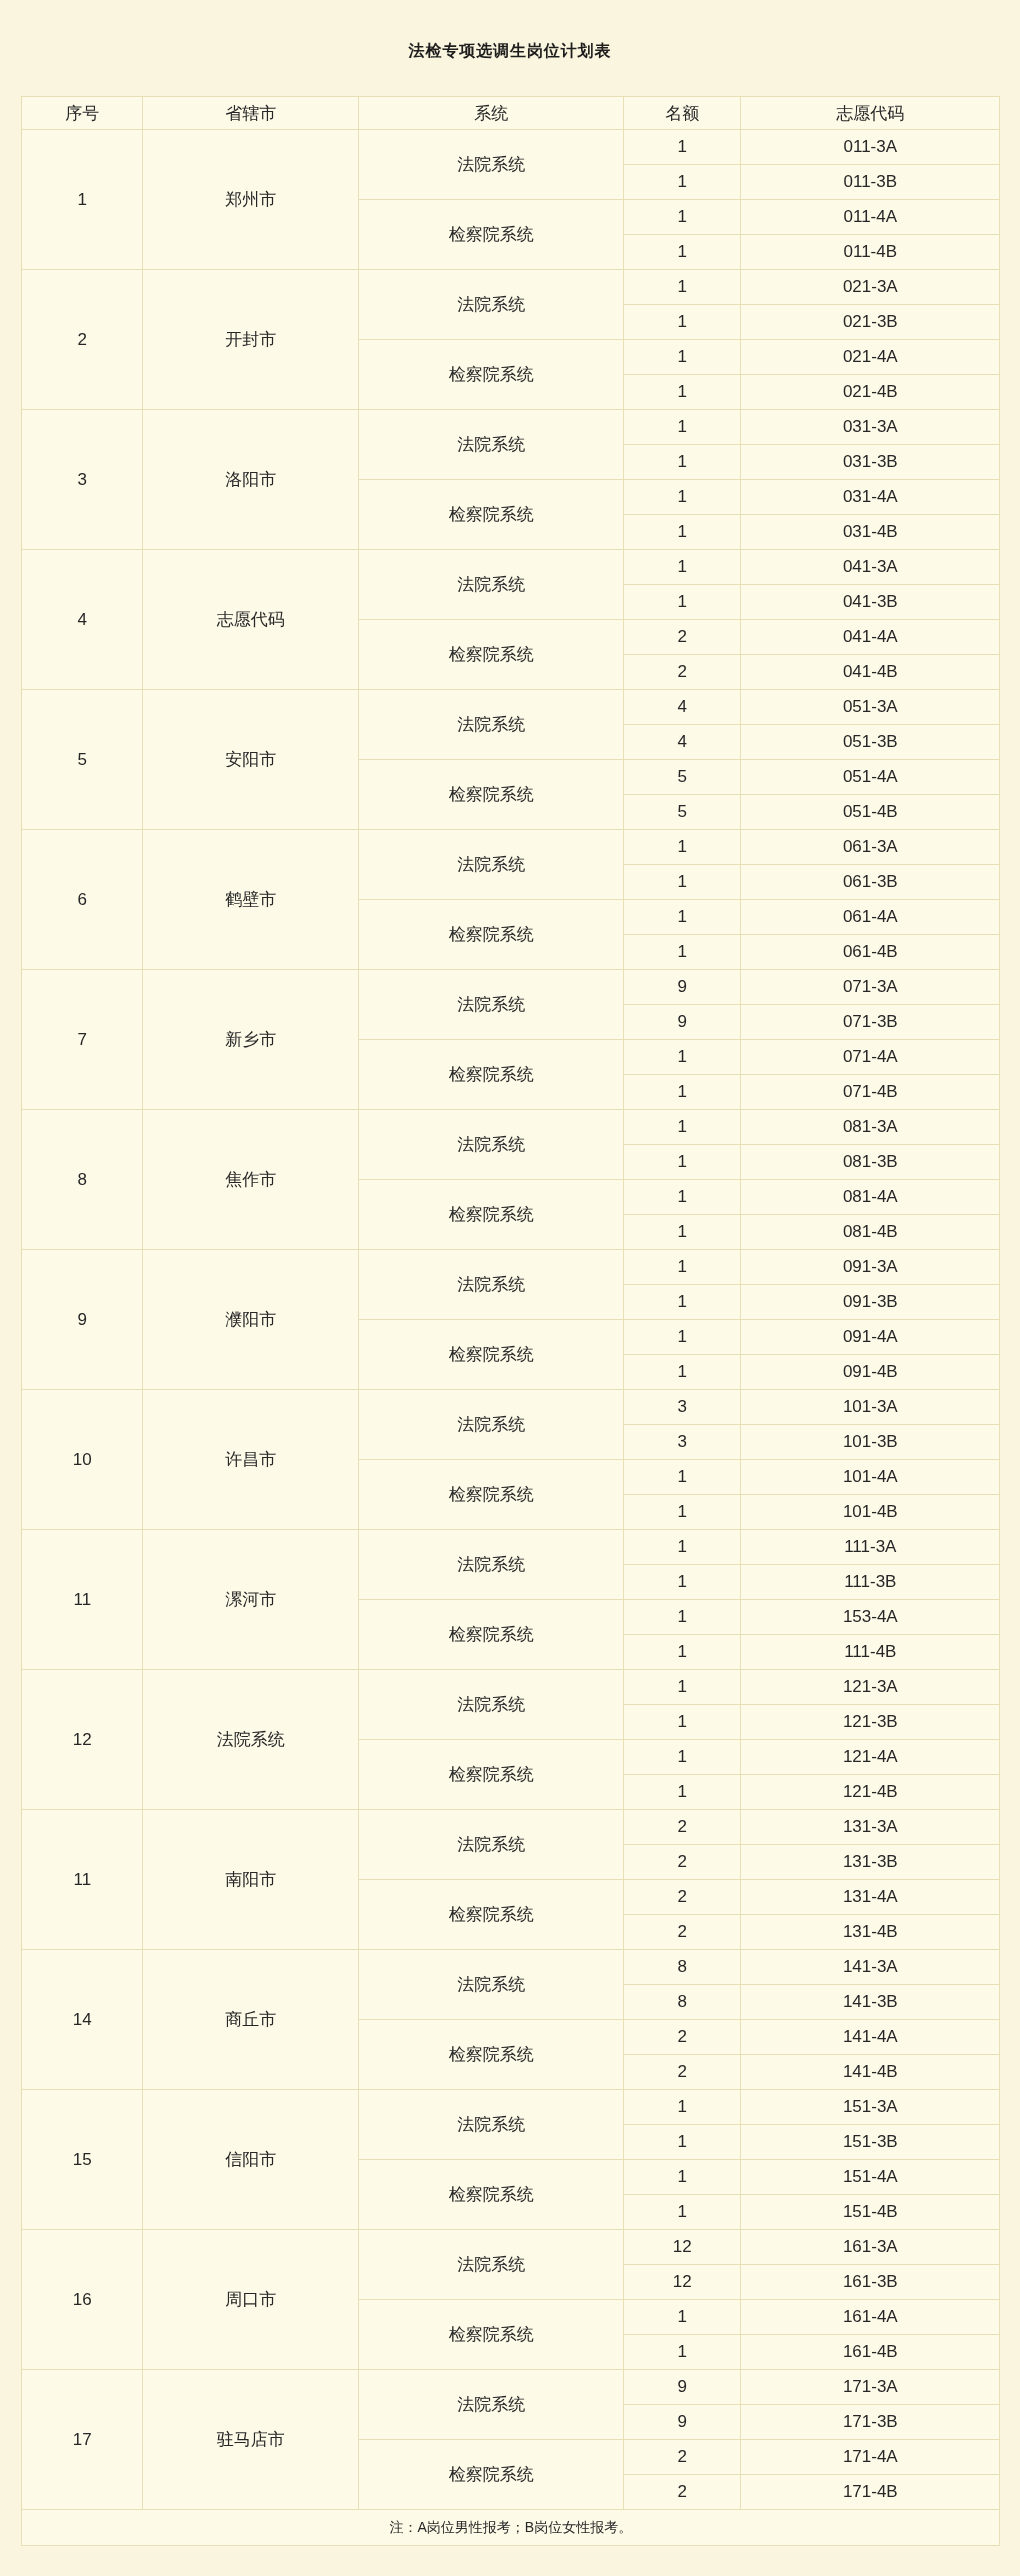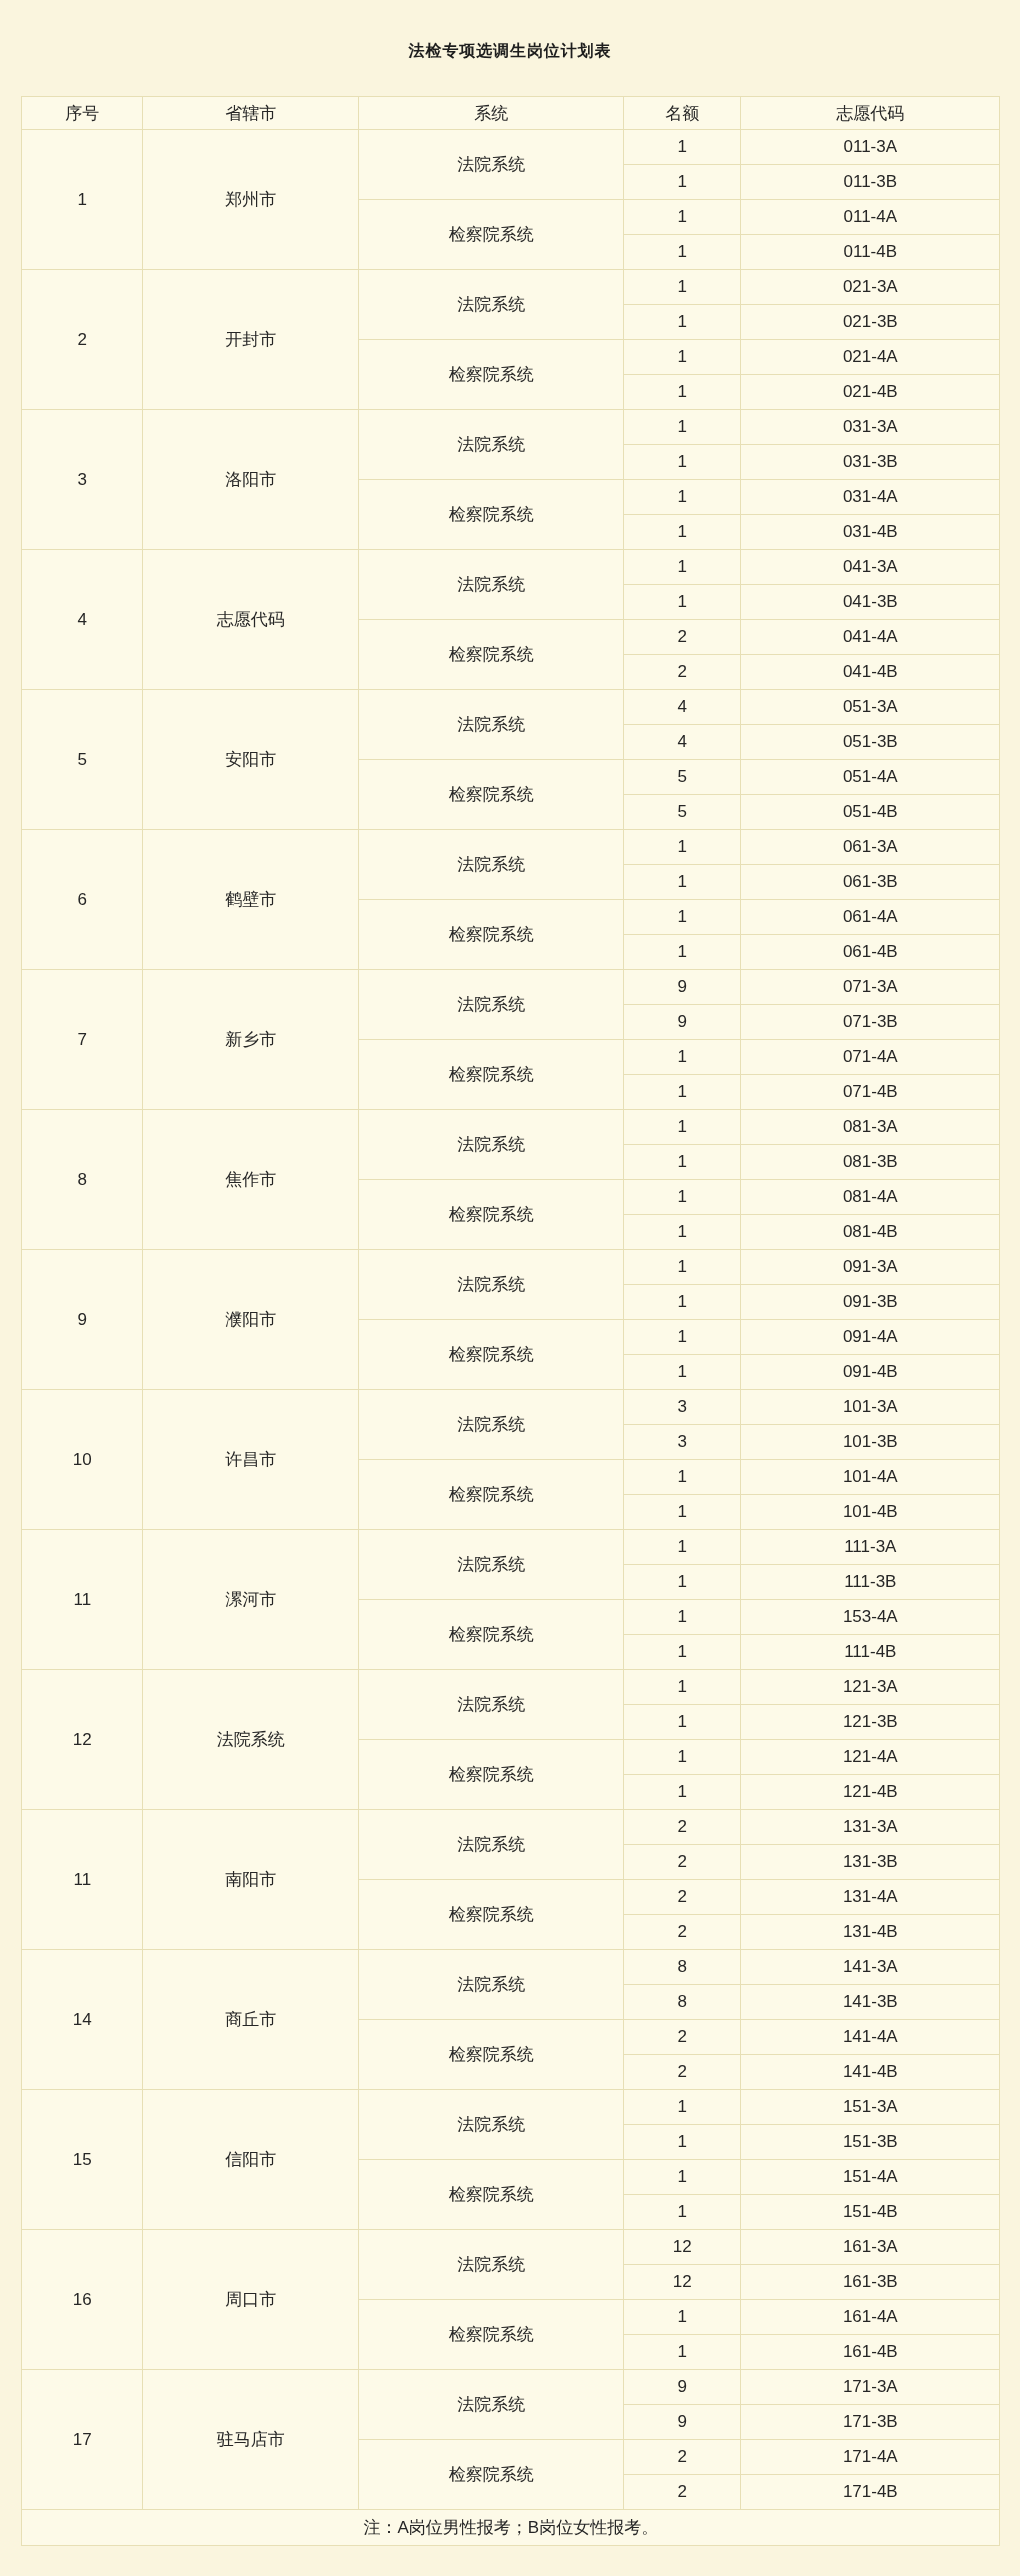--- a/index.html
+++ b/index.html
@@ -42,21 +42,21 @@
     text-align: center;
     vertical-align: middle;
     font-size: 17px;
     font-weight: normal;
     color: var(--text);
     padding: 0;
   }
   thead tr { height: 33px; }
   tbody tr { height: 35px; }
   tfoot tr { height: 36px; }
-  tfoot td { font-size: 17px; }
+  tfoot td { font-size: 14px; }
 </style>
 </head>
 <body>
 
 <div class="title">法检专项选调生岗位计划表</div>
 
 <table class="plan">
   <colgroup>
     <col class="c-no">
       <col class="c-city">

